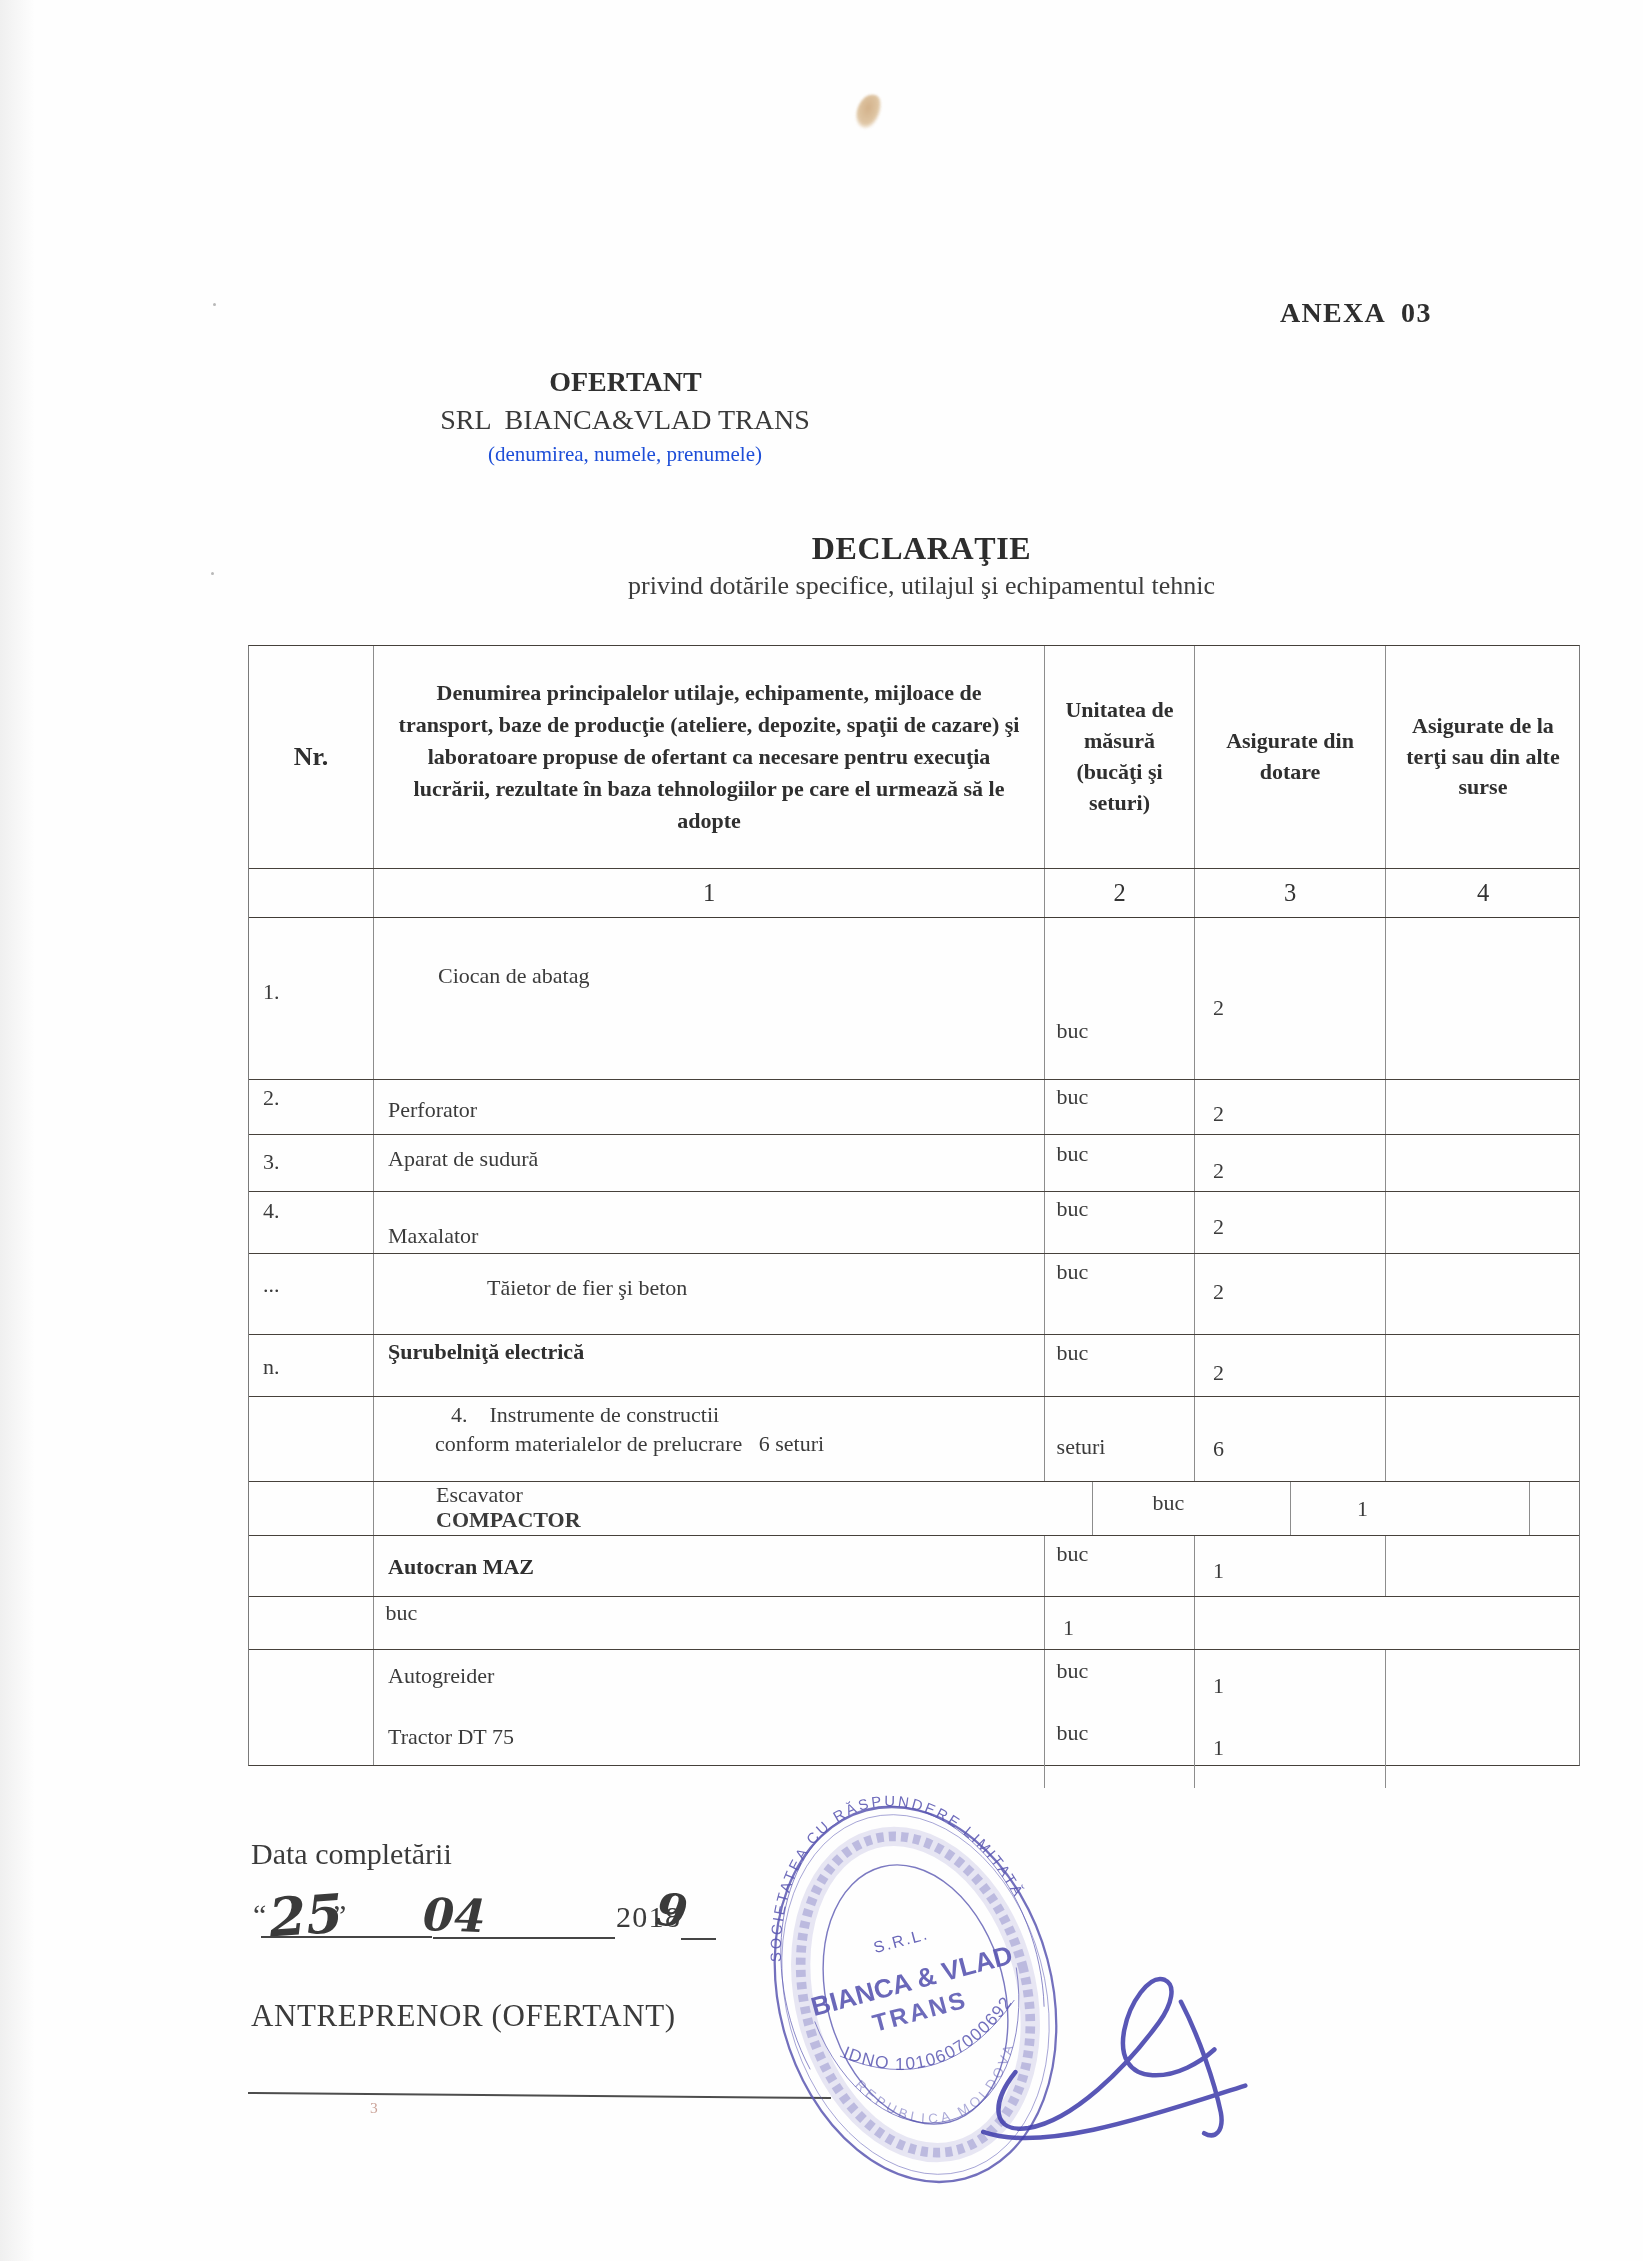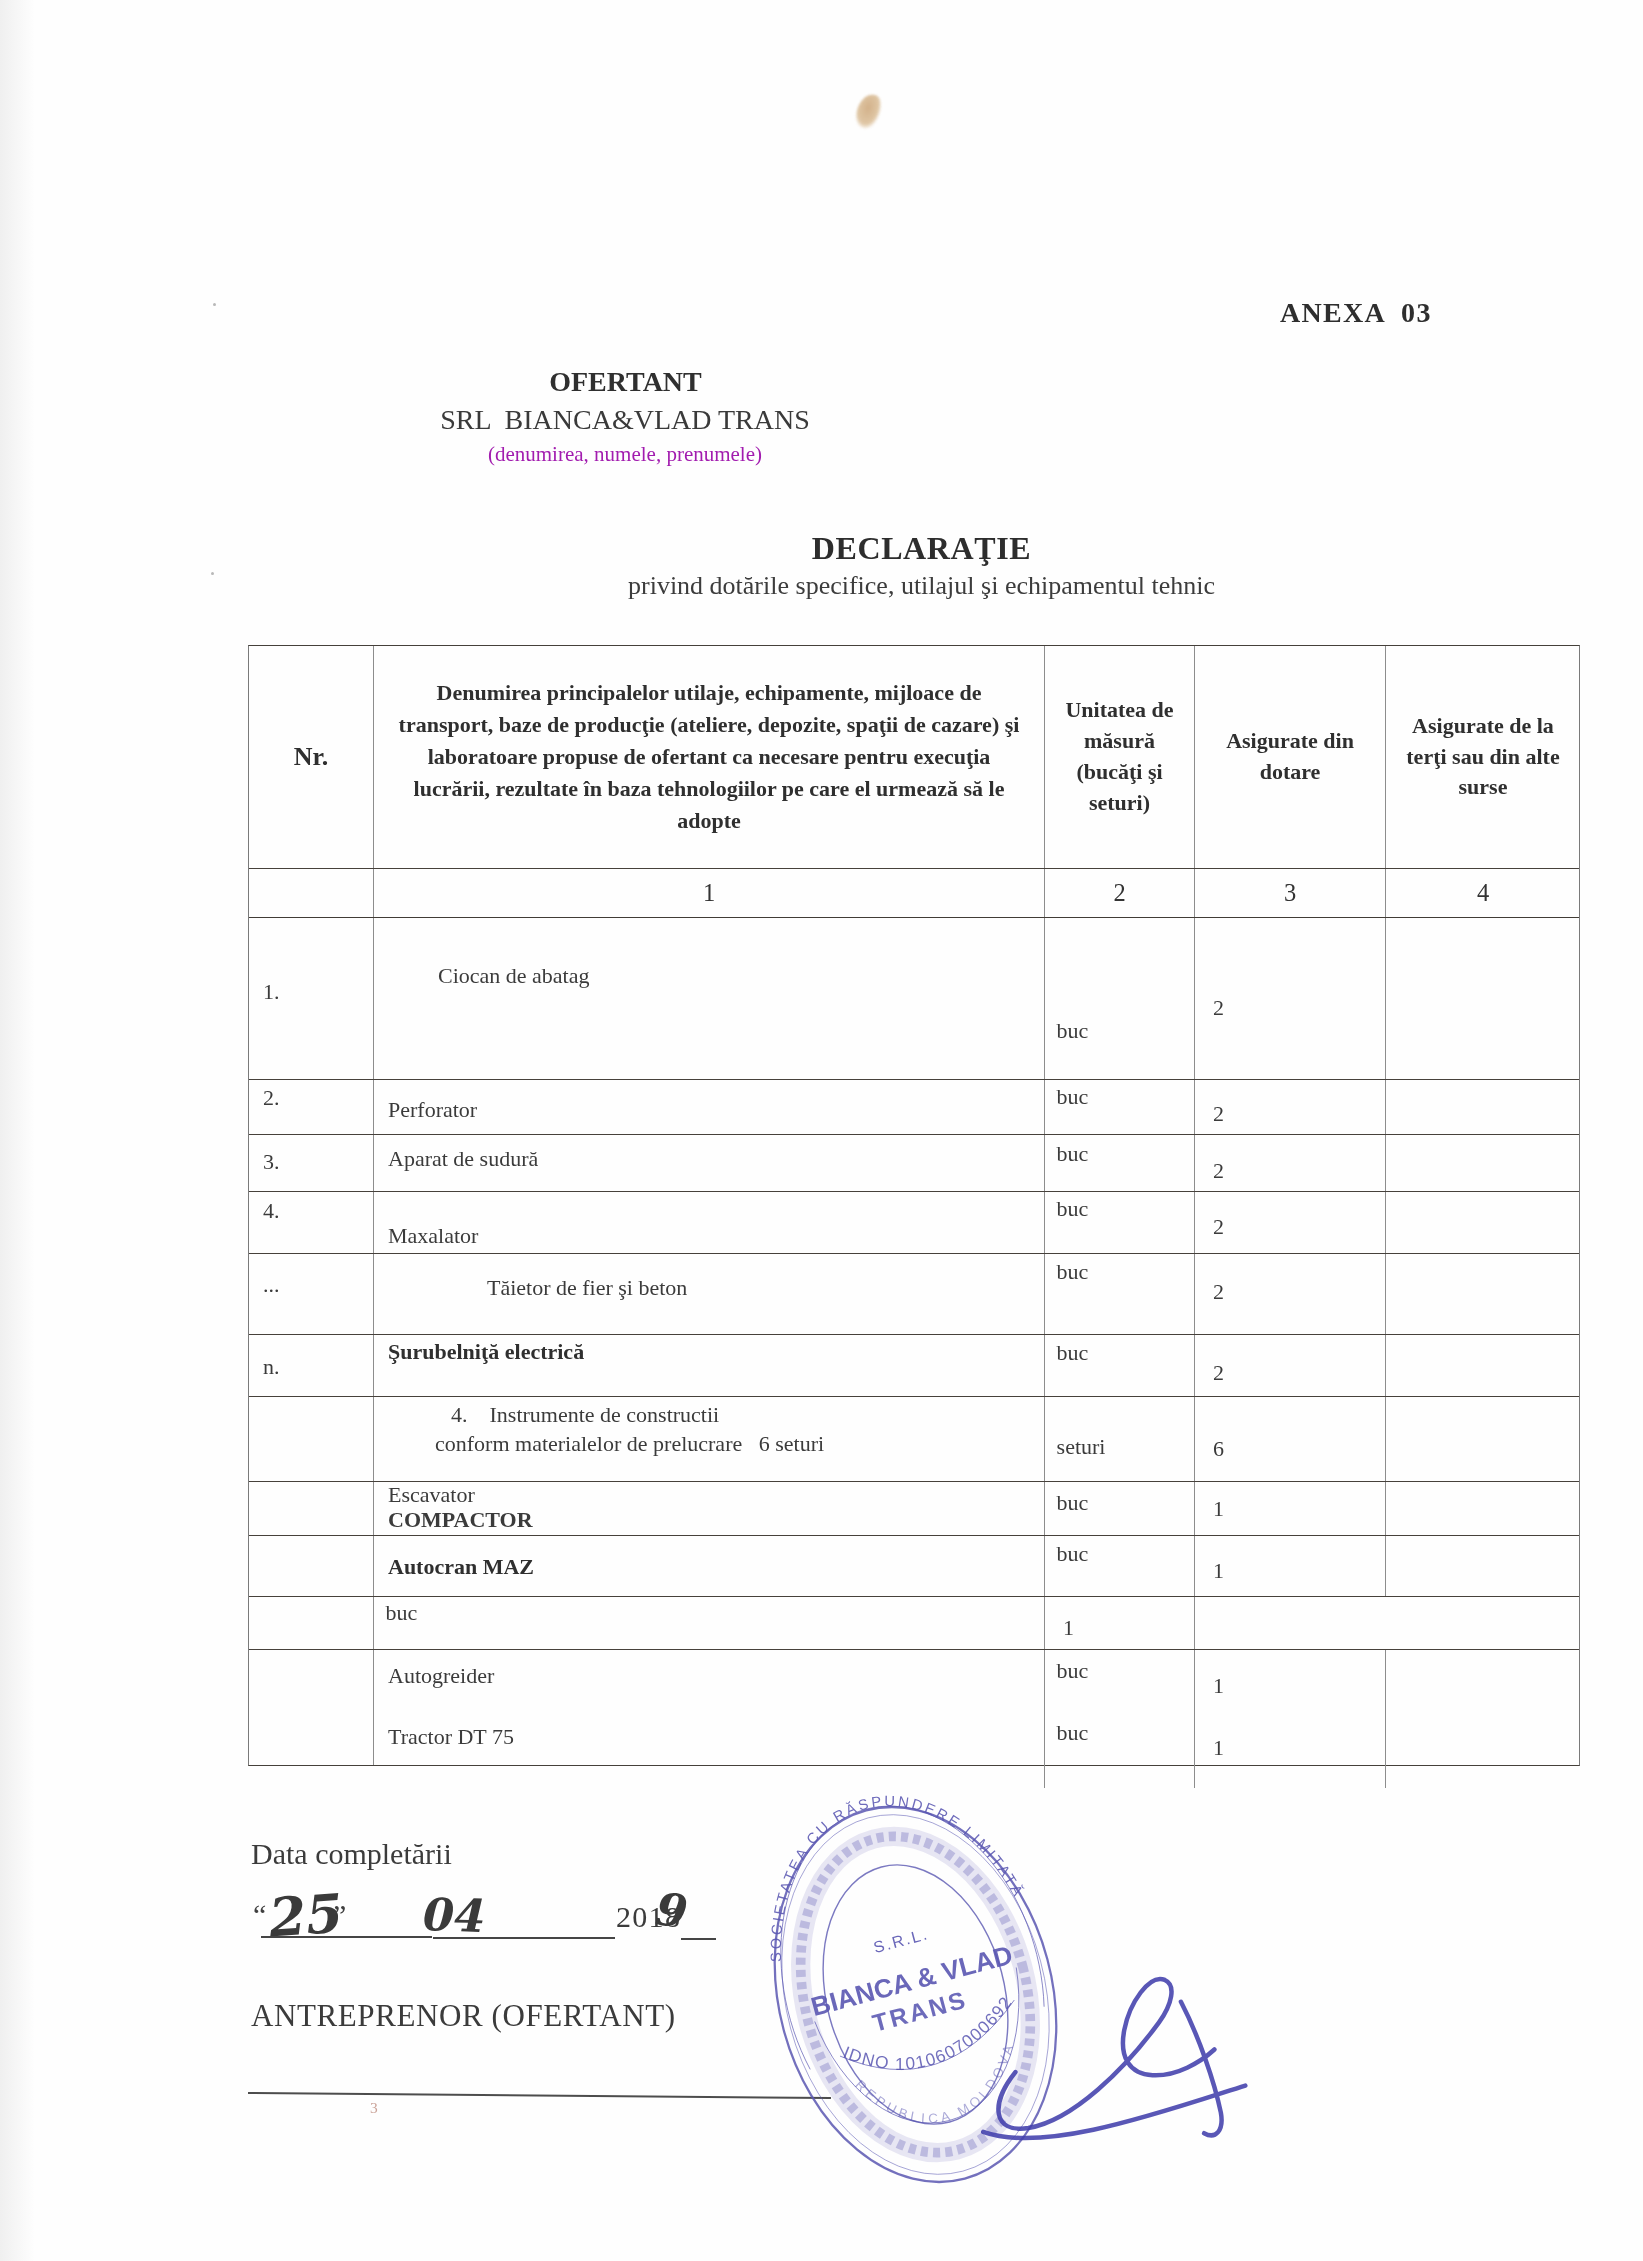--- a/index.html
+++ b/index.html
@@ -4,21 +4,21 @@
 <style>
   html,body{margin:0;padding:0;background:#e8e8e8;}
   .page{position:relative;width:1644px;height:2261px;background:#fefefe;overflow:hidden;
         font-family:"Liberation Serif","DejaVu Serif",serif;color:#3a3a3a;}
   .page::before{content:'';position:absolute;left:0;top:0;bottom:0;width:35px;
         background:linear-gradient(90deg,rgba(110,110,110,.10),rgba(110,110,110,0));pointer-events:none;}
   .abs{position:absolute;}
   .anexa{left:1280px;top:297px;font-size:28px;font-weight:bold;color:#2e2e2e;letter-spacing:1.3px;white-space:pre;}
   .of-label{left:361px;top:366px;width:529px;text-align:center;font-size:28px;font-weight:bold;color:#2f2f2f;}
   .of-name{left:309px;top:404px;width:632px;text-align:center;font-size:28px;white-space:pre;color:#3a3a3a;}
-  .of-hint{left:309px;top:442px;width:632px;text-align:center;font-size:21px;color:#a21caf;}
+  .of-hint{left:309px;top:442px;width:632px;text-align:center;font-size:21px;color:#1d4ed8;}
   .doc-title{left:599px;top:530px;width:645px;text-align:center;font-size:32px;font-weight:bold;letter-spacing:0.6px;color:#2d2d2d;}
   .doc-subtitle{left:438px;top:571px;width:967px;text-align:center;font-size:26px;color:#3c3c3c;}
   
   .tbl{position:absolute;left:248px;top:645px;width:1330px;
        border-top:1.9px solid #45403a;border-bottom:1.9px solid #45403a;
        border-left:1.3px solid #7a7a7a;border-right:1.3px solid #7a7a7a;background:transparent;}
   .trow{display:grid;grid-template-columns:125px 671px 150px 191px 194px;position:relative;}
   .trow + .trow{border-top:1.3px solid #46413b;}
   #rows .trow:first-child{border-top:1.9px solid #413c36;}
   .cell{position:relative;border-right:1px solid #8d8d8d;}
@@ -182,21 +182,21 @@
             <span class="cl" style="top: 34px; left: 61px;">conform materialelor de prelucrare   6 seturi</span>
           </div>
           <div class="cell">
             <span class="cl" style="top: 37px; left: 11.6px;">seturi</span>
           </div>
           <div class="cell">
             <span class="cl" style="top: 39px; left: 18px;">6</span>
           </div>
           <div class="cell"></div>
         </div>
-        <div class="trow" style="height: 53px;">
+        <div class="trow" style="height: 53px; gap: 48px;">
           <div class="cell"></div>
           <div class="cell">
             <span class="cl" style="top: 0px; left: 14px;">Escavator</span>
             <span class="cl" style="top: 24.5px; left: 14px; font-weight: bold;">COMPACTOR</span>
           </div>
           <div class="cell">
             <span class="cl" style="top: 7.7px; left: 11.6px;">buc</span>
           </div>
           <div class="cell">
             <span class="cl" style="top: 14px; left: 18px;">1</span>

